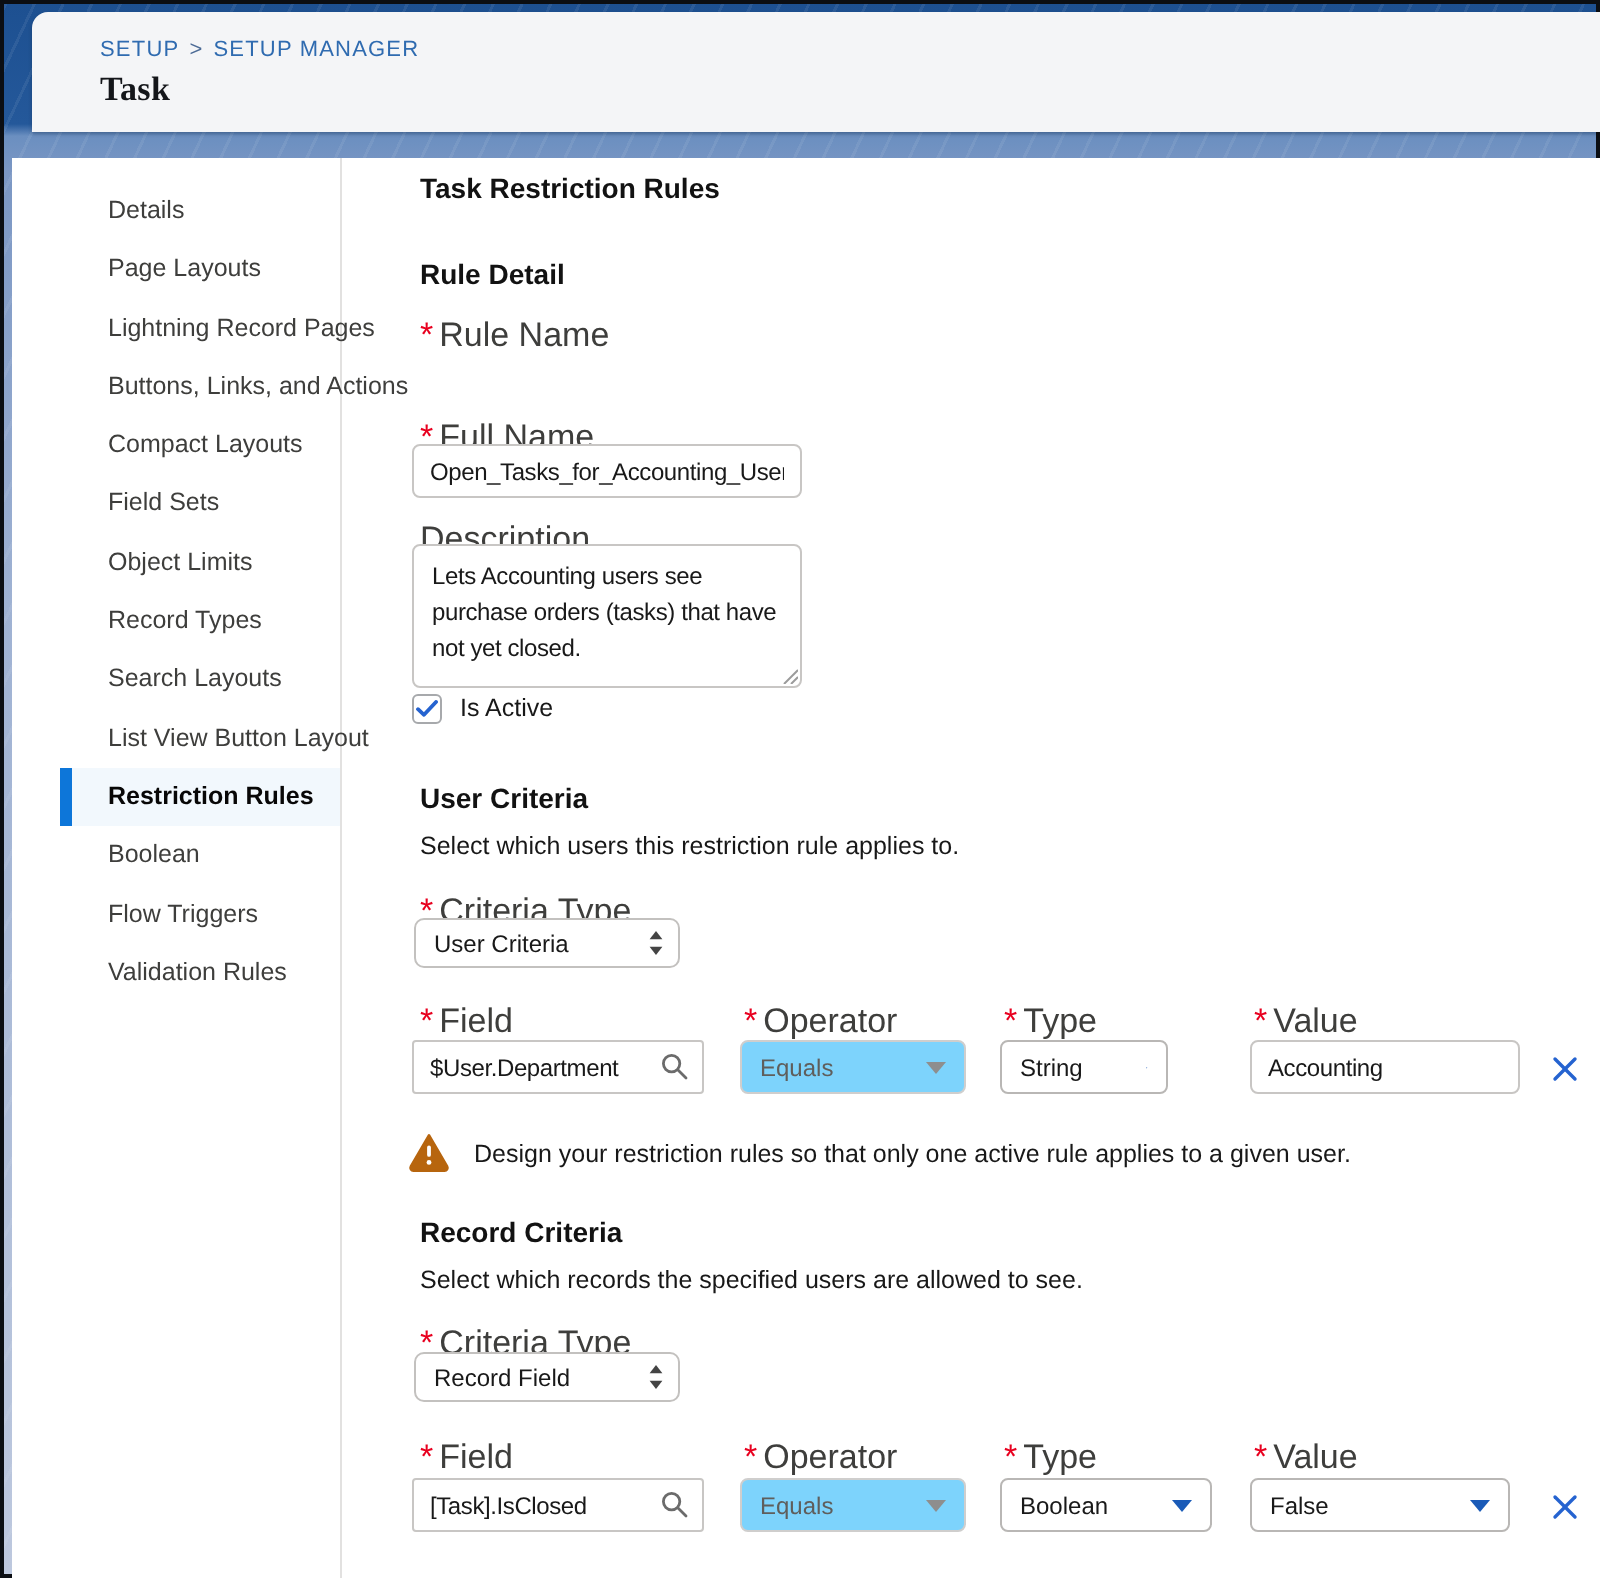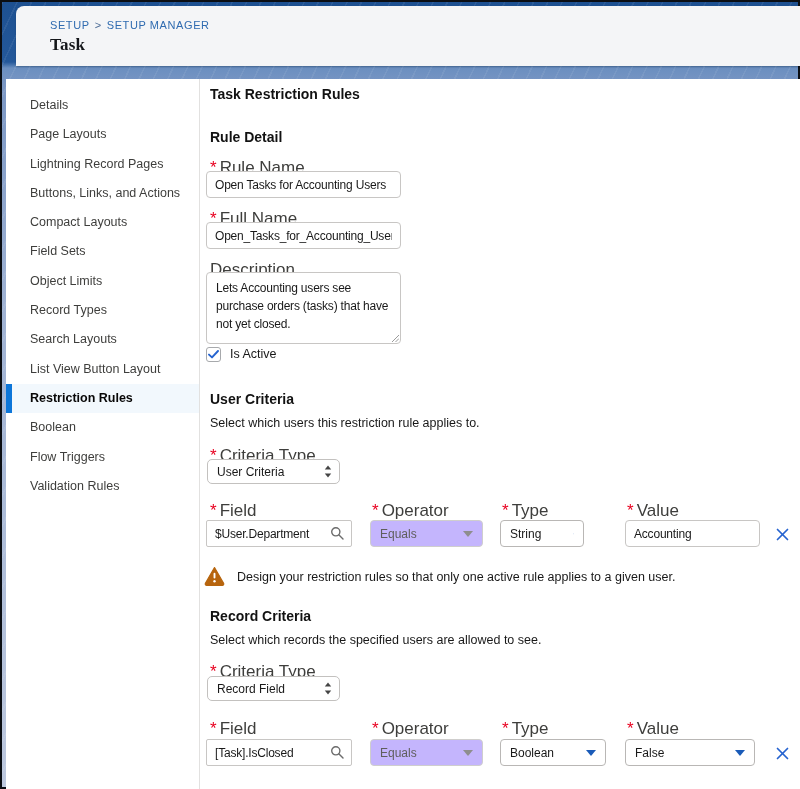--- a/index.html
+++ b/index.html
@@ -11,21 +11,21 @@
   .header-card{position:absolute;left:16px;top:6px;right:0;height:60px;background:#f4f5f7;border-radius:8px 0 0 0;box-shadow:0 1px 2px rgba(0,0,0,.2);}
   .breadcrumb{position:absolute;left:34px;top:13px;font-size:11px;letter-spacing:.6px;color:#2f6bb0;white-space:nowrap;}
   .breadcrumb .sep{color:#4c6b96;margin:0 5px;}
   .breadcrumb a{color:#2f6bb0;text-decoration:none;cursor:pointer;}
   .page-title{position:absolute;left:34px;top:29px;font-size:17px;font-weight:700;color:#14161a;letter-spacing:.2px;font-family:Liberation Serif, serif;}
 
   
   .content{position:absolute;left:6px;top:79px;right:0;bottom:0;background:#ffffff;}
 
   
-  .sidebar{position:absolute;left:0;top:0;bottom:0;width:194px;border-right:1px solid #e2e1e0;padding-top:12px;box-sizing:border-box;background:#fff;}
+  .sidebar{position:absolute;left:0;top:0;bottom:0;width:165px;border-right:1px solid #e2e1e0;padding-top:12px;box-sizing:border-box;background:#fff;padding-left:24px;}
   .sb-item{position:relative;height:29.3px;line-height:29.3px;padding-left:24px;font-size:12.5px;color:#3e3e3c;cursor:pointer;white-space:nowrap;}
   .sb-item.selected{background:#f2f8fd;font-weight:700;color:#080707;}
   .sb-item.selected::before{content:'';position:absolute;left:0;top:0;bottom:0;width:6px;background:#0d76d9;}
 
   
   .h1{position:absolute;font-size:14px;font-weight:700;color:#121212;white-space:nowrap;}
   .intro{position:absolute;font-size:12.5px;color:#181818;white-space:nowrap;}
   .lbl{position:absolute;font-size:17px;color:#3e3e3c;white-space:nowrap;}
   .ast{color:#e8001f;margin-right:3px;}
 
@@ -33,21 +33,21 @@
   .tbox{position:absolute;box-sizing:border-box;height:27px;border:1px solid #c8c6c4;border-radius:4px;background:#fff;font-family:"Liberation Sans",sans-serif;font-size:12px;letter-spacing:-.2px;color:#191919;padding:0 8px;outline:none;}
   textarea.tbox{height:72px;padding:6px 9px;resize:none;line-height:1.5;overflow:hidden;}
   .grip{position:absolute;pointer-events:none;}
 
   .fwrap{position:absolute;height:27px;}
   .fwrap input{box-sizing:border-box;width:100%;height:100%;border:1px solid #c8c6c4;border-radius:2px;font-family:"Liberation Sans",sans-serif;font-size:12px;letter-spacing:-.2px;color:#191919;padding:0 28px 0 8px;outline:none;background:#fff;}
   .fwrap .mag{position:absolute;right:8px;top:6px;}
 
   .sel{position:absolute;box-sizing:border-box;height:25px;border:1px solid #c3c1bf;border-radius:5px;background:#fff;display:flex;align-items:center;justify-content:space-between;padding:0 7px 0 9px;font-size:12px;color:#191919;cursor:pointer;}
   .dd{position:absolute;box-sizing:border-box;height:27px;border:1px solid #b9b7b5;border-radius:4px;background:#fff;display:flex;align-items:center;justify-content:space-between;padding:0 9px;font-size:12px;color:#191919;cursor:pointer;}
-  .dd.disabled{background:#c4b5fd;color:#5f5e5c;border-color:#cfcecd;cursor:default;}
+  .dd.disabled{background:#7dd3fc;color:#5f5e5c;border-color:#cfcecd;cursor:default;}
 
   .xbtn{position:absolute;width:18px;height:18px;cursor:pointer;display:flex;align-items:center;justify-content:center;background:transparent;border:none;padding:0;}
 
   .cb{position:absolute;width:15px;height:15px;box-sizing:border-box;border:1px solid #a7a9ac;border-radius:3px;background:#fff;display:flex;align-items:center;justify-content:center;cursor:pointer;}
   .cb-label{position:absolute;font-size:12.5px;color:#181818;white-space:nowrap;}
 
   .warn-icon{position:absolute;}
   .warn-text{position:absolute;font-size:12.5px;color:#181818;white-space:nowrap;}
 </style>
 </head>
@@ -80,21 +80,20 @@
       <div class="sb-item">Boolean</div>
       <div class="sb-item">Flow Triggers</div>
       <div class="sb-item">Validation Rules</div>
     </div>
 
     <div class="h1" style="left:204px;top:7px;">Task Restriction Rules</div>
 
     <div class="h1" style="left:204px;top:50px;">Rule Detail</div>
 
     <div class="lbl" style="left:204px;top:79px;"><span class="ast">*</span><span>Rule Name</span></div>
-    <input class="tbox" style="left: 200px; top: 92px; width: 195px;" value="Open Tasks for Accounting Users">
 
     <div class="lbl" style="left:204px;top:130px;"><span class="ast">*</span><span>Full Name</span></div>
     <input class="tbox" style="left: 200px; top: 143px; width: 195px;" value="Open_Tasks_for_Accounting_Users">
 
     <div class="lbl" style="left:204px;top:181px;">Description</div>
     <textarea class="tbox" style="left: 200px; top: 193px; width: 195px;">Lets Accounting users see purchase orders (tasks) that have not yet closed.</textarea>
     <svg class="grip" style="left:384px;top:254px;" width="9" height="9" viewBox="0 0 9 9">
       <line x1="2" y1="9" x2="9" y2="2" stroke="#9b9b9b" stroke-width="1"></line>
       <line x1="5.5" y1="9" x2="9" y2="5.5" stroke="#9b9b9b" stroke-width="1"></line>
     </svg>

